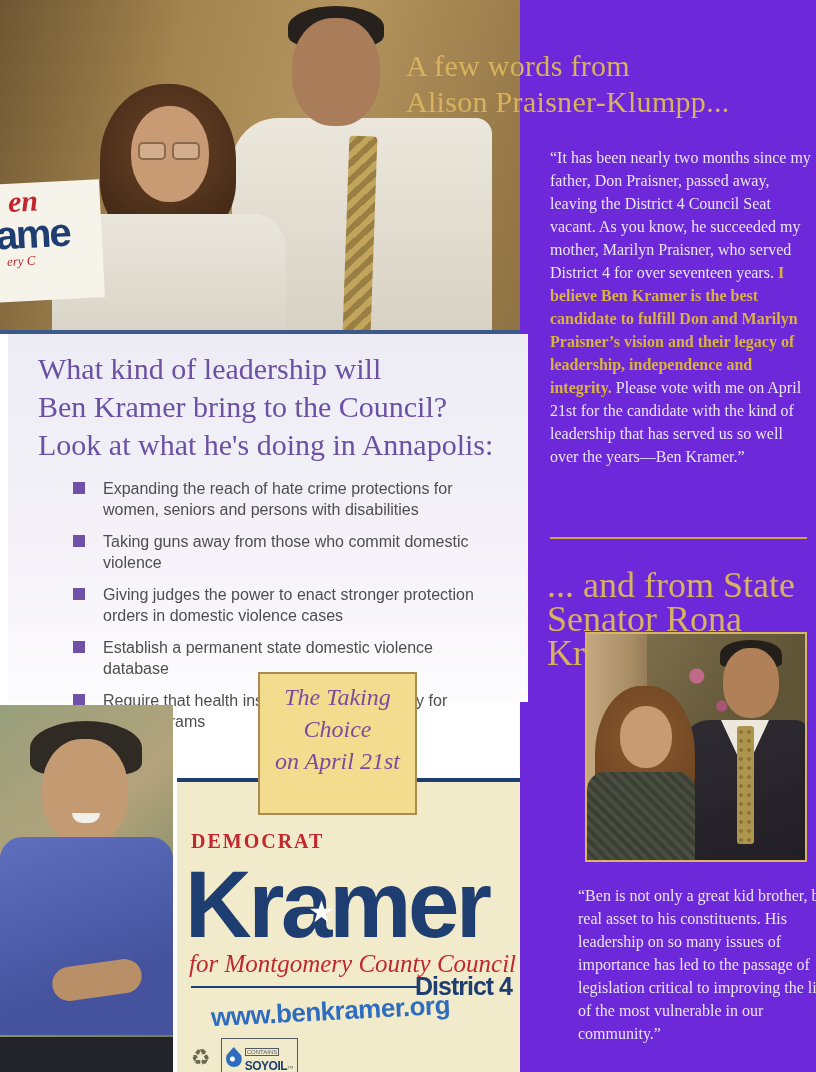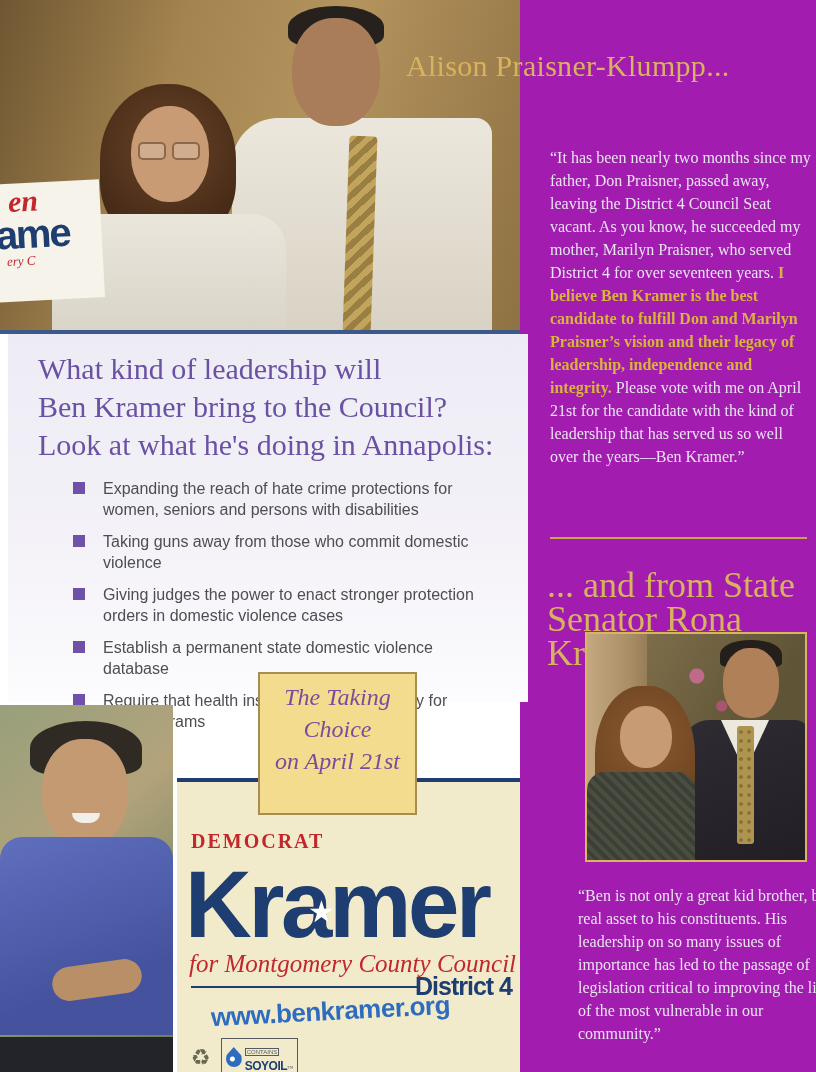--- a/index.html
+++ b/index.html
@@ -1,20 +1,20 @@
 <!DOCTYPE html>
 <html><head>
 <meta charset="utf-8">
 <style>
   * { margin:0; padding:0; box-sizing:border-box; }
   body { background:#444; font-family:"Liberation Serif", serif; }
   .page { position:relative; width:816px; height:1072px; background:#ffffff; overflow:hidden; margin:0 auto; }
 
   
-  .purple-panel { position:absolute; left:520px; top:0; width:296px; height:1072px; background:#a21caf; }
+  .purple-panel { position:absolute; left:520px; top:0; width:296px; height:1072px; background:#6d28d9; }
 
   .heading1 { position:absolute; left:406px; top:48px; width:404px; z-index:5;
     font-size:30px; line-height:36px; color:#d8b35f; letter-spacing:.3px; }
   .quote1 { position:absolute; left:30px; top:146px; width:262px;
     font-size:16px; line-height:23px; color:#e9e4f0; }
   .quote1 .bold-gold { font-weight:bold; color:#d9b43a; }
   .gold-divider { position:absolute; left:30px; top:537px; width:257px; height:2px; background:#c9a445; }
   .heading2 { position:absolute; left:27px; top:568px; width:266px;
     font-size:36px; line-height:34px; color:#d8b35f; }
   .quote2 { position:absolute; left:30px; top:884px; width:266px;
@@ -159,20 +159,21 @@
       <div class="pr-man-hair"></div>
       <div class="pr-man-head"></div>
       <div class="pr-woman-hair"></div>
       <div class="pr-woman-face"></div>
       <div class="pr-woman-jacket"></div>
     </div>
     <div class="quote2">“Ben is not only a great kid brother, but a real asset to his constituents. His leadership on so many issues of importance has led to the passage of legislation critical to improving the lives of the most vulnerable in our community.”</div>
   </div>
 
   <div class="heading1">
+    <div>A few words from</div>
     <div>Alison Praisner-Klumpp...</div>
   </div>
 
   <div class="photo-top">
     <div class="tp-man-shirt"></div>
     <div class="tp-tie"></div>
     <div class="tp-man-hair"></div>
     <div class="tp-man-head"></div>
     <div class="tp-woman-hair"></div>
     <div class="tp-woman-face"></div>

